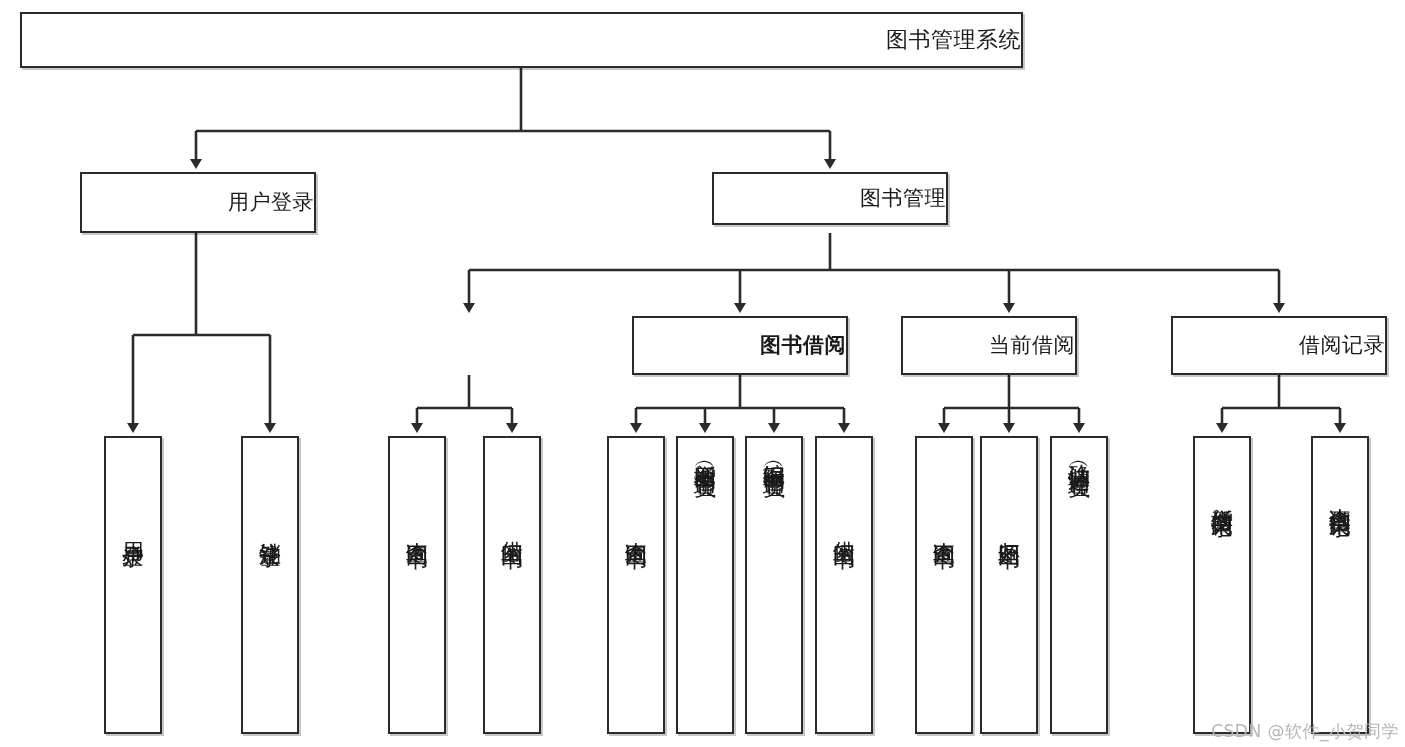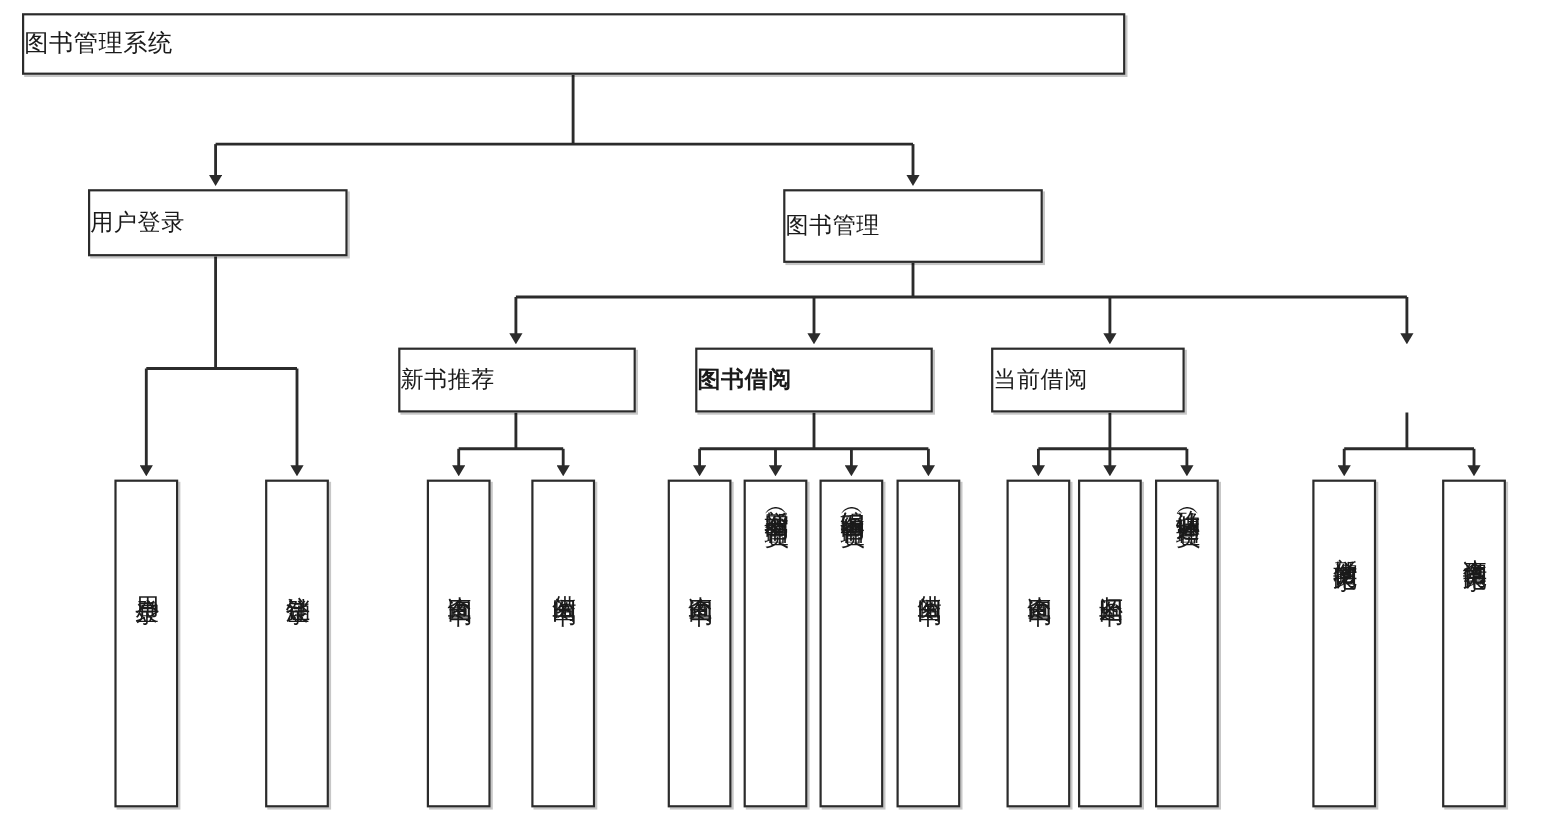--- a/index.html
+++ b/index.html
@@ -27,21 +27,21 @@
     pointer-events: none;
   }
   .node {
     position: absolute;
     box-sizing: border-box;
     background: #ffffff;
     border: 2px solid #2b2b2b;
     box-shadow: 2px 2px 0 rgba(0,0,0,0.22);
     display: flex;
     align-items: center;
-    justify-content: flex-start;
+    justify-content: flex-end;
     color: #1a1a1a;
     z-index: 2;
   }
   .node .label {
     font-size: 21px;
     line-height: 1.12;
     letter-spacing: 0.5px;
     white-space: pre;
     text-align: center;
   }
@@ -135,33 +135,33 @@
     </g>
   </svg>
 
   <div class="node root" style="left:20px; top:12px; width:1003px; height:56px;">
     <span class="label">图书管理系统</span>
   </div>
 
   <div class="node lvl2" style="left:80px; top:172px; width:236px; height:61px;">
     <span class="label">用户登录</span>
   </div>
-  <div class="node lvl2" style="left:712px; top:172px; width:236px; height:67px;">
+  <div class="node lvl2" style="left:712px; top:172px; width:236px; height:53px;">
     <span class="label">图书管理</span>
   </div>
 
-  <div class="node lvl2" style="left:362px; top:316px; width:216px; height:59px;">
-    <span class="label">新书推荐</span>
-  </div>
   <div class="node lvl2" style="left:632px; top:316px; width:216px; height:59px;font-weight:bold;">
     <span class="label">图书借阅</span>
   </div>
   <div class="node lvl2" style="left:901px; top:316px; width:176px; height:59px;">
     <span class="label">当前借阅</span>
   </div>
+  <div class="node lvl2" style="left:1171px; top:316px; width:216px; height:59px;">
+    <span class="label">借阅记录</span>
+  </div>
 
   <div class="node leaf mid" style="left:104px; top:436px; width:58px; height:298px;">
     <span class="label">用户登录</span>
   </div>
   <div class="node leaf mid" style="left:241px; top:436px; width:58px; height:298px;">
     <span class="label">注销登录</span>
   </div>
 
   <div class="node leaf mid" style="left:388px; top:436px; width:58px; height:298px;">
     <span class="label">查询图书</span>
@@ -193,13 +193,14 @@
     <span class="label">确认归还（管理员）</span>
   </div>
 
   <div class="node leaf mid2" style="left:1193px; top:436px; width:58px; height:298px;">
     <span class="label">新增借阅记录</span>
   </div>
   <div class="node leaf mid2" style="left:1311px; top:436px; width:58px; height:298px;">
     <span class="label">查询借阅记录</span>
   </div>
 
+  <div class="watermark">CSDN @软件_小贺同学</div>
 </div>
 
 </body></html>

